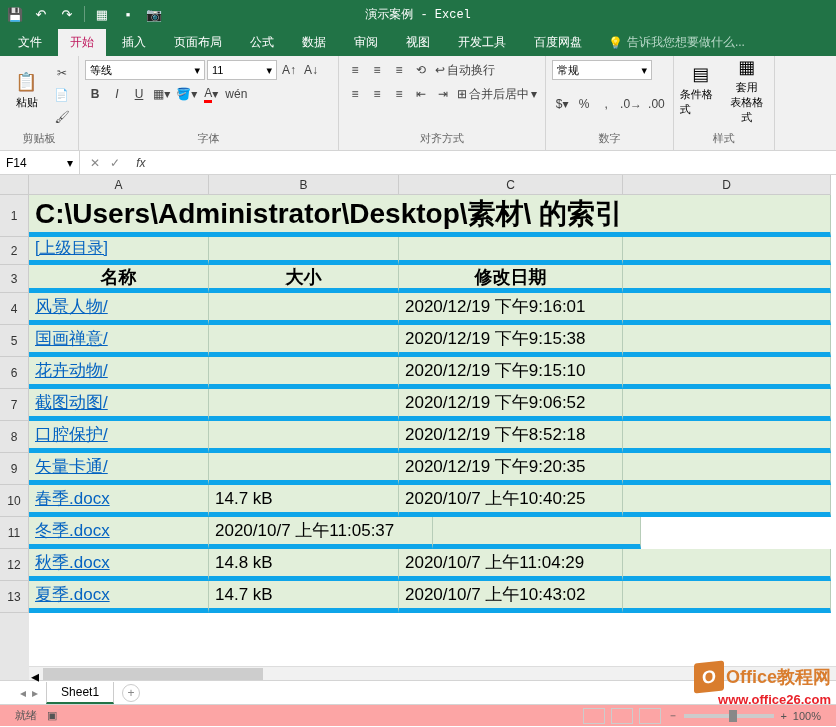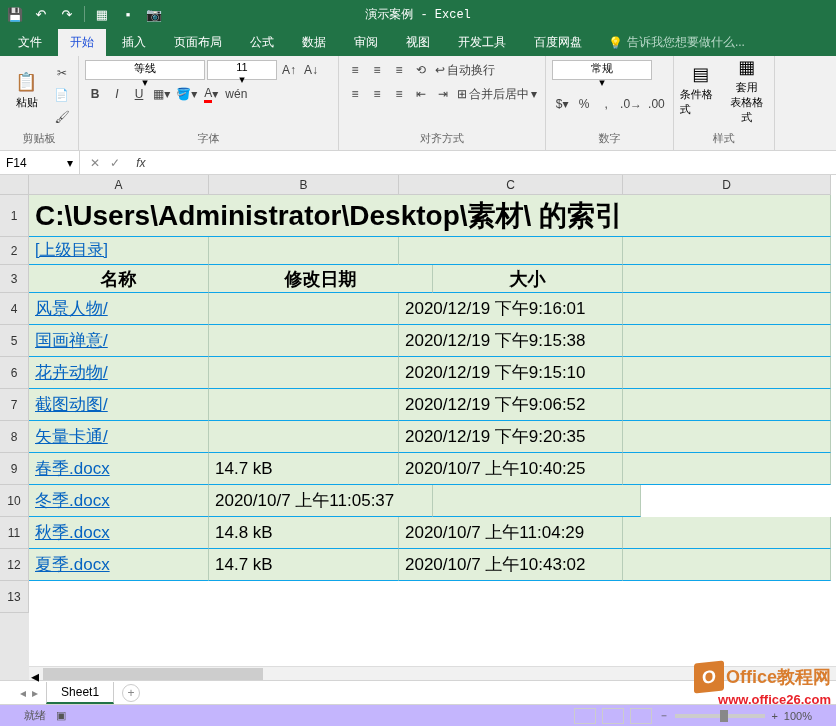--- a/index.html
+++ b/index.html
@@ -6,61 +6,61 @@
     body { background: #fff; width: 836px; height: 727px; overflow: hidden; position: relative; }
     
     .qat { background: #217346; height: 28px; display: flex; align-items: center; padding: 0 6px; gap: 8px; }
     .qat-icon { width: 18px; height: 18px; display: flex; align-items: center; justify-content: center; color: #fff; font-size: 13px; cursor: pointer; }
     .qat-sep { width: 1px; height: 16px; background: rgba(255,255,255,0.3); }
     .title-bar { background: #217346; color: #fff; text-align: center; font-size: 12px; height: 0; position: relative; }
     .title-text { position: absolute; top: -22px; left: 50%; transform: translateX(-50%); white-space: nowrap; font-family: Liberation Mono, monospace; }
     
     .ribbon-tabs { background: #217346; height: 28px; display: flex; align-items: flex-end; padding: 0 6px; gap: 4px; }
     .tab { padding: 5px 12px; color: #fff; font-size: 12px; cursor: pointer; }
-    .tab.active { background: #f1f1f1; color: #1d4ed8; }
+    .tab.active { background: #f1f1f1; color: #be185d; }
     .tell-me { color: #b8d8c8; font-size: 12px; padding: 5px 10px; display: flex; align-items: center; gap: 4px; }
     
     .ribbon-content { background: #f1f1f1; height: 95px; display: flex; border-bottom: 1px solid #d4d4d4; }
     .r-group { border-right: 1px solid #d4d4d4; padding: 4px 6px; display: flex; flex-direction: column; justify-content: space-between; }
     .r-label { text-align: center; font-size: 11px; color: #666; padding-top: 2px; }
     .r-top { display: flex; gap: 4px; flex: 1; }
     .r-col { display: flex; flex-direction: column; gap: 2px; justify-content: center; }
     .r-row { display: flex; gap: 2px; align-items: center; }
     .r-btn { min-width: 20px; height: 20px; display: flex; align-items: center; justify-content: center; font-size: 12px; color: #444; cursor: pointer; padding: 0 2px; }
     .r-btn-lg { width: 42px; height: 60px; display: flex; flex-direction: column; align-items: center; justify-content: center; font-size: 11px; gap: 2px; cursor: pointer; }
-    .dropdown { min-width: 70px; height: 20px; border: 1px solid #c0c0c0; background: #fff; font-size: 11px; padding: 0 4px; display: flex; align-items: center; justify-content: space-between; flex-direction: column; }
+    .dropdown { min-width: 70px; height: 20px; border: 1px solid #c0c0c0; background: #fff; font-size: 11px; padding: 0 4px; display: flex; align-items: center; justify-content: space-between; }
     .r-ico { font-size: 18px; }
     
     .namebox-row { height: 24px; display: flex; align-items: center; border-bottom: 1px solid #d4d4d4; background: #fff; }
     .namebox { width: 80px; border-right: 1px solid #d4d4d4; padding: 0 6px; font-size: 12px; display: flex; align-items: center; justify-content: space-between; height: 100%; }
     .fx-btns { display: flex; gap: 10px; padding: 0 10px; color: #888; font-size: 12px; }
     .fx-icon { font-style: italic; font-size: 12px; color: #444; padding: 0 6px; }
     .formula-input { flex: 1; border: none; outline: none; height: 100%; font-size: 12px; padding: 0 6px; }
     
     .sheet-area { display: flex; height: 505px; }
     .corner { width: 29px; height: 20px; background: #e6e6e6; border-right: 1px solid #ccc; border-bottom: 1px solid #ccc; }
     .col-headers { display: flex; height: 20px; background: #e6e6e6; }
     .col-h { border-right: 1px solid #ccc; border-bottom: 1px solid #ccc; text-align: center; font-size: 12px; color: #333; display: flex; align-items: center; justify-content: center; }
     .row-headers { width: 29px; background: #e6e6e6; }
     .row-h { border-right: 1px solid #ccc; border-bottom: 1px solid #ccc; text-align: center; font-size: 12px; color: #333; display: flex; align-items: center; justify-content: center; }
     .grid-wrap { flex: 1; position: relative; }
     .cell-row { display: flex; }
-    .cell { border-right: 1px solid #b7cdb8; border-bottom: 1px solid #0ea5e9; background: #e2efda; font-size: 16px; padding: 2px 6px; display: flex; align-items: center; overflow: hidden; }
+    .cell { border-right: 1px solid #b7cdb8; border-bottom: 5px solid #0ea5e9; background: #e2efda; font-size: 16px; padding: 2px 6px; display: flex; align-items: center; overflow: hidden; }
     .cell.h1 { font-size: 28px; font-weight: bold; color: #000; }
     .cell.link { color: #0563c1; text-decoration: underline; cursor: pointer; }
     .cell.header { font-weight: bold; font-size: 18px; justify-content: center; }
     .cell.head-left{ font-weight: bold; font-size:18px; justify-content:center;}
     .cell.datacell { font-size: 17px; }
     
     .sheet-tabs { height: 24px; background: #fff; display: flex; align-items: center; border-top: 1px solid #d4d4d4; padding: 0 20px; gap: 8px; font-size: 12px; }
     .sheet-nav { color: #888; display: flex; gap: 6px; }
     .sheet-tab { padding: 3px 14px; border: 1px solid #ccc; border-top: none; background: #fff; border-bottom: 2px solid #217346; }
     .add-sheet { width: 18px; height: 18px; border: 1px solid #ccc; border-radius: 50%; display: flex; align-items: center; justify-content: center; color: #888; cursor: pointer; }
     
-    .status-bar { height: 22px; background: #c4b5fd; display: flex; align-items: center; justify-content: space-between; padding: 0 24px; font-size: 11px; color: #555; border-top: 1px solid #d4d4d4; }
+    .status-bar { height: 22px; background: #fca5a5; display: flex; align-items: center; justify-content: space-between; padding: 0 15px; font-size: 11px; color: #555; border-top: 1px solid #d4d4d4; }
     .status-right { display: flex; align-items: center; gap: 6px; }
     .view-btn { width: 22px; height: 16px; border: 1px solid #ccc; cursor: pointer; }
     .zoom-slider { width: 90px; height: 4px; background: #ccc; position: relative; }
     .zoom-thumb { width: 8px; height: 12px; background: #888; position: absolute; top: -4px; left: 50%; }
     
     .watermark { position: absolute; right: 5px; bottom: 20px; font-size: 18px; font-weight: bold; }
     .wm-office { color: #d97d2e; }
     .wm-url { color: #e8222a; font-size: 13px; display: block; text-align: right; }
     .wm-ico { display: inline-block; width: 30px; height: 30px; background: #d97d2e; color: #fff; text-align: center; line-height: 30px; border-radius: 3px; margin-right: 2px; transform: skewY(-6deg); font-size: 18px;}
     
@@ -250,22 +250,22 @@
           <div class="cell h1" style="width:802px;height:42px">C:\Users\Administrator\Desktop\素材\ 的索引</div>
         </div>
       <div class="cell-row">
           <div class="cell link" style="width:180px;height:28px;font-size:16px">[上级目录]</div>
           <div class="cell" style="width:190px;height:28px"></div>
           <div class="cell" style="width:224px;height:28px"></div>
           <div class="cell" style="width:208px;height:28px"></div>
         </div>
       <div class="cell-row">
           <div class="cell head-left" style="width:180px;height:28px">名称</div>
+          <div class="cell header" style="width:190px;height:28px">大小</div>
           <div class="cell header" style="width:224px;height:28px">修改日期</div>
-          <div class="cell header" style="width:190px;height:28px">大小</div>
           <div class="cell" style="width:208px;height:28px"></div>
         </div>
       <div class="cell-row">
           <div class="cell link datacell" style="width:180px;height:32px">风景人物/</div>
           <div class="cell datacell" style="width:190px;height:32px"></div>
           <div class="cell datacell" style="width:224px;height:32px">2020/12/19 下午9:16:01</div>
           <div class="cell" style="width:208px;height:32px"></div>
         </div>
       <div class="cell-row">
           <div class="cell link datacell" style="width:180px;height:32px">国画禅意/</div>
@@ -276,20 +276,26 @@
       <div class="cell-row">
           <div class="cell link datacell" style="width:180px;height:32px">花卉动物/</div>
           <div class="cell datacell" style="width:190px;height:32px"></div>
           <div class="cell datacell" style="width:224px;height:32px">2020/12/19 下午9:15:10</div>
           <div class="cell" style="width:208px;height:32px"></div>
         </div>
       <div class="cell-row">
           <div class="cell link datacell" style="width:180px;height:32px">截图动图/</div>
           <div class="cell datacell" style="width:190px;height:32px"></div>
           <div class="cell datacell" style="width:224px;height:32px">2020/12/19 下午9:06:52</div>
+          <div class="cell" style="width:208px;height:32px"></div>
+        </div>
+      <div class="cell-row">
+          <div class="cell link datacell" style="width:180px;height:32px">口腔保护/</div>
+          <div class="cell datacell" style="width:190px;height:32px"></div>
+          <div class="cell datacell" style="width:224px;height:32px">2020/12/19 下午8:52:18</div>
           <div class="cell" style="width:208px;height:32px"></div>
         </div>
       <div class="cell-row">
           <div class="cell link datacell" style="width:180px;height:32px">矢量卡通/</div>
           <div class="cell datacell" style="width:190px;height:32px"></div>
           <div class="cell datacell" style="width:224px;height:32px">2020/12/19 下午9:20:35</div>
           <div class="cell" style="width:208px;height:32px"></div>
         </div>
       <div class="cell-row">
           <div class="cell link datacell" style="width:180px;height:32px">春季.docx</div>

